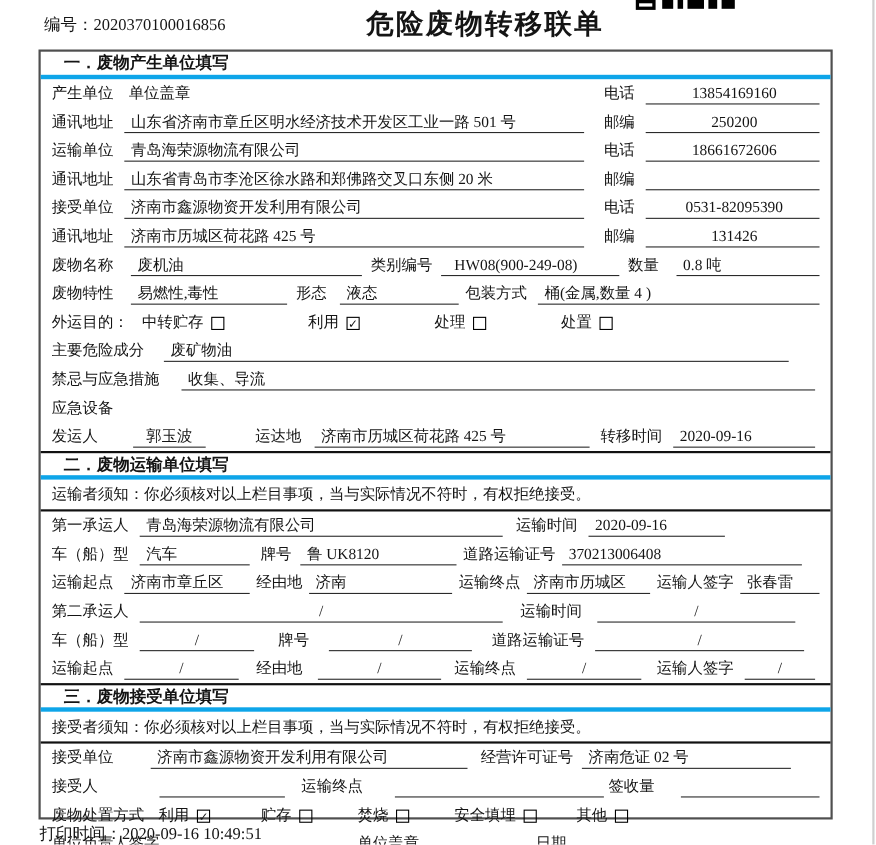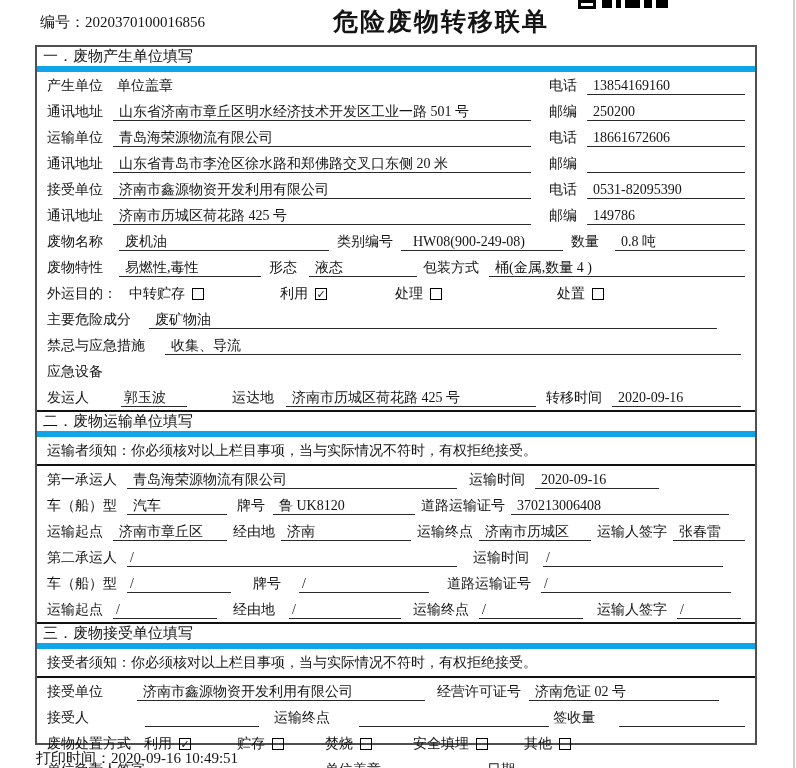--- a/index.html
+++ b/index.html
@@ -12,40 +12,40 @@
   .serial { position:absolute; left:40px; top:13px; font-size:15px; white-space:nowrap; }
   .title  { position:absolute; left:0; top:5px; width:100%; padding-left:86px;
             text-align:center; font-size:25px; font-weight:bold; letter-spacing:2px; }
   .qr { position:absolute; left:578px; top:0; height:9px; display:flex; align-items:flex-start; }
   .qr .qo { width:18px; height:9px; border:3px solid #000; margin-right:6px; }
   .qr .qb { height:8px; background:#000; margin-right:4px; }
   .page-edge { position:absolute; right:1px; top:0; width:2px; height:768px; background:#cfcfcf; }
 
   .ftable { position:absolute; left:35px; top:45px; width:722px; height:700px;
             border:2px solid #4f4f4f; display:flex; flex-direction:column; }
-  .sec-head { display:flex; align-items:center; padding:0 6px; font-weight:normal;
-              font-size:15px; border-bottom:6px solid #0ea5e9; }
+  .sec-head { display:flex; align-items:center; padding:0 21px; font-weight:bold;
+              font-size:15px; border-bottom:4px solid #0ea5e9; }
   .sec-head.first { flex:0 0 25px; }
   .sec-head.mid   { flex:0 0 26px; border-top:2px solid #111; }
   .body-rows { display:flex; flex-direction:column; }
   .s1-body { flex:0 0 317px; }
   .s2-body { flex:0 0 148px; }
   .s3-body { flex:1 1 auto; }
   .note-row { flex:0 0 29px; display:flex; align-items:center; padding:0 10px;
               font-size:14px; border-bottom:2px solid #111; white-space:nowrap; }
 
   .row { flex:1 1 0; display:flex; align-items:flex-end; padding:4px 10px 3px 10px;
          font-size:14px; white-space:nowrap; }
   .lbl { flex:0 0 auto; line-height:19px; }
   .val { border-bottom:1px solid #2a2a2a; height:19px; line-height:19px;
          margin-left:10px; padding:0 3px 0 6px; overflow:hidden; }
   .fill { flex:1 1 auto; }
-  .ctr { text-align:left; padding:0 3px;font-family:Liberation Serif, serif; }
+  .ctr { text-align:center; padding:0 3px;font-family:Liberation Serif, serif; }
   .rg { margin-left:auto; flex:0 0 196px; display:flex; align-items:flex-end; }
-  .rg .val { flex:1 1 auto; }
+  .rg .val { flex:1 1 auto;text-align:center; }
   .opt { display:flex; align-items:center; line-height:19px; }
   .cb { flex:0 0 auto; width:12px; height:12px; border:1px solid #000; margin-left:7px;
         font-size:11px; line-height:11px; text-align:center; font-family:"DejaVu Sans",sans-serif; }
   .print-line { position:absolute; left:36px; top:749px; font-size:15px; white-space:nowrap; }
 </style>
 </head>
 <body>
 
 <div class="page">
 
@@ -112,21 +112,21 @@
           <span class="lbl">电话</span>
           <span class="val">0531-82095390</span>
         </span>
       </div>
 
       <div class="row">
         <span class="lbl">通讯地址</span>
         <span class="val fill" style="margin-right:18px">济南市历城区荷花路 425 号</span>
         <span class="rg">
           <span class="lbl">邮编</span>
-          <span class="val">149786</span>
+          <span class="val">131426</span>
         </span>
       </div>
 
       <div class="row">
         <span class="lbl">废物名称</span>
         <span class="val" style="width:210px;margin-left:16px">废机油</span>
         <span class="lbl" style="margin-left:8px">类别编号</span>
         <span class="val" style="width:162px;margin-left:8px;padding-left:12px">HW08(900-249-08)</span>
         <span class="lbl" style="margin-left:8px">数量</span>
         <span class="val fill" style="margin-left:16px">0.8 吨</span>
@@ -148,21 +148,21 @@
           <span class="cb"></span>
         </span>
         <span class="opt" style="margin-left:76px">
           <span>利用</span>
           <span class="cb">✓</span>
         </span>
         <span class="opt" style="margin-left:68px">
           <span>处理</span>
           <span class="cb"></span>
         </span>
-        <span class="opt" style="margin-left:115px">
+        <span class="opt" style="margin-left:68px">
           <span>处置</span>
           <span class="cb"></span>
         </span>
       </div>
 
       <div class="row">
         <span class="lbl">主要危险成分</span>
         <span class="val fill" style="margin-left:18px;margin-right:28px">废矿物油</span>
       </div>
 

